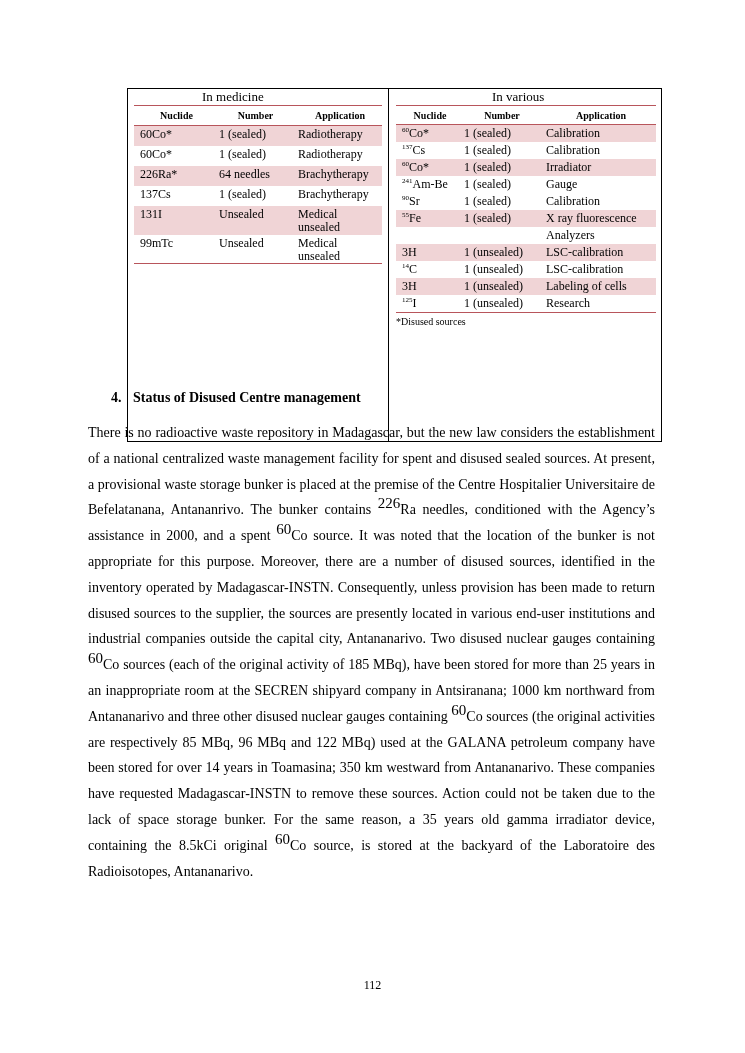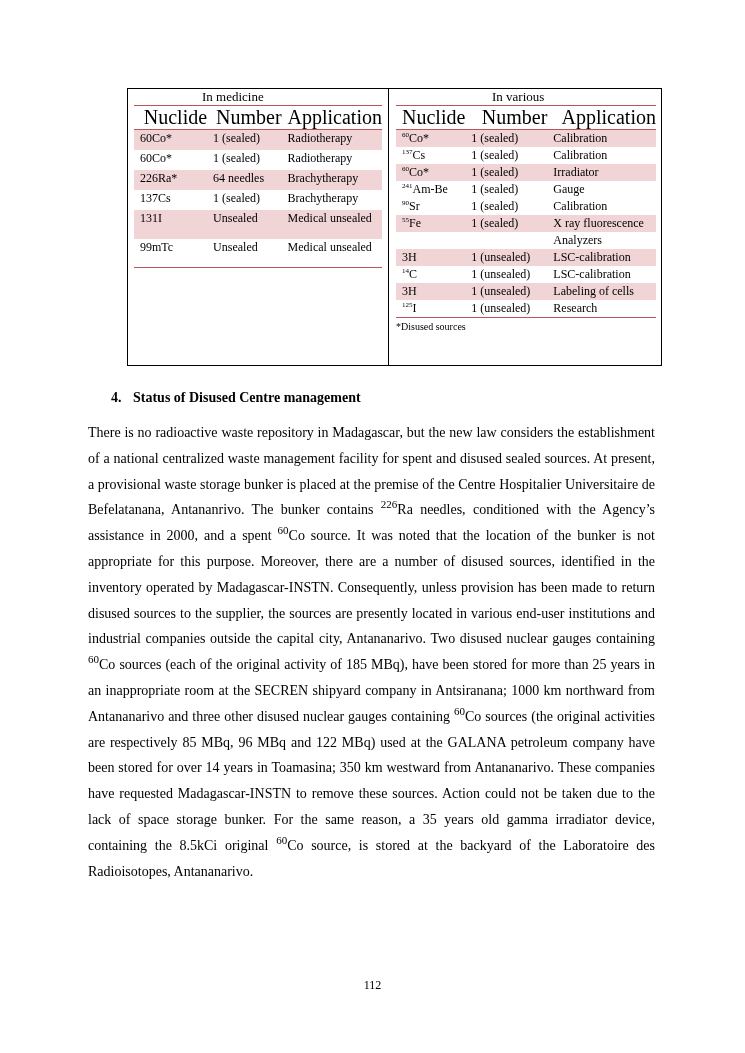--- a/index.html
+++ b/index.html
@@ -1,55 +1,55 @@
 <!DOCTYPE html>
 <html><head>
   <meta charset="utf-8">
   <style>
     html, body { margin: 0; padding: 0; background: #ffffff; }
     body {
       width: 745px; height: 1053px; position: relative; overflow: hidden;
       font-family: "Liberation Serif", "DejaVu Serif", serif; color: #000;
     }
     .tables-frame {
-      position: absolute; left: 127px; top: 88px; width: 535px; height: 278px;
+      position: absolute; left: 127px; top: 88px; width: 535px; height: 354px;
       border: 1px solid #000; box-sizing: border-box; display: flex;
     }
     .panel { position: relative; box-sizing: border-box; }
     .panel.left { width: 261px; border-right: 1px solid #000; }
     .panel.right { flex: 1; }
     .panel-title { font-size: 13px; line-height: 16px; height: 16px; }
     .left .panel-title { padding-left: 74px; }
     .right .panel-title { padding-left: 103px; }
     table { border-collapse: collapse; }
     .left table { margin-left: 6px; width: 248px; }
     .right table { margin-left: 7px; width: 260px; }
     th {
-      font-weight: normal; font-size: 20px; text-align: right; padding: 0 0 0 6px;
+      font-weight: bold; font-size: 10px; text-align: center; padding: 0 0 0 6px;
       border-top: 1px solid #b8555b; border-bottom: 1px solid #b8555b; height: 18px;
     }
     .left th { height: 19px; }
     td { font-size: 12px; padding: 0 0 0 6px; vertical-align: top; line-height: 13px; }
     .left td { height: 20px; padding-top: 2px; box-sizing: border-box; }
     .left tr.tall td { height: 29px; }
     .right td { height: 17px; line-height: 17px; font-size: 12px; }
     tr.shade td { background: #f0d4d6; }
     .left table tr:last-child td { border-bottom: 1px solid #b8555b; }
     .right table tr.endrow td { border-bottom: 1px solid #b8555b; }
     sup { font-size: 7px; vertical-align: super; line-height: 0; }
     .footnote { font-size: 10px; margin-left: 7px; margin-top: 3px; }
     .section-heading {
       position: absolute; left: 111px; top: 390px; font-size: 14px; font-weight: bold;
     }
     .section-heading .num { display: inline-block; width: 22px; }
     .body-text {
       position: absolute; left: 88px; top: 420px; width: 567px;
       font-size: 14px; line-height: 25.8px; text-align: justify;
     }
-    .body-text sup { font-size: 11px; }
+    .body-text sup { font-size: 15px; }
     .page-number {
       position: absolute; left: 0; width: 745px; top: 978px; text-align: center; font-size: 12px;
     }
   </style>
 </head>
 <body>
 
 <div class="tables-frame">
 
   <div class="panel left">

